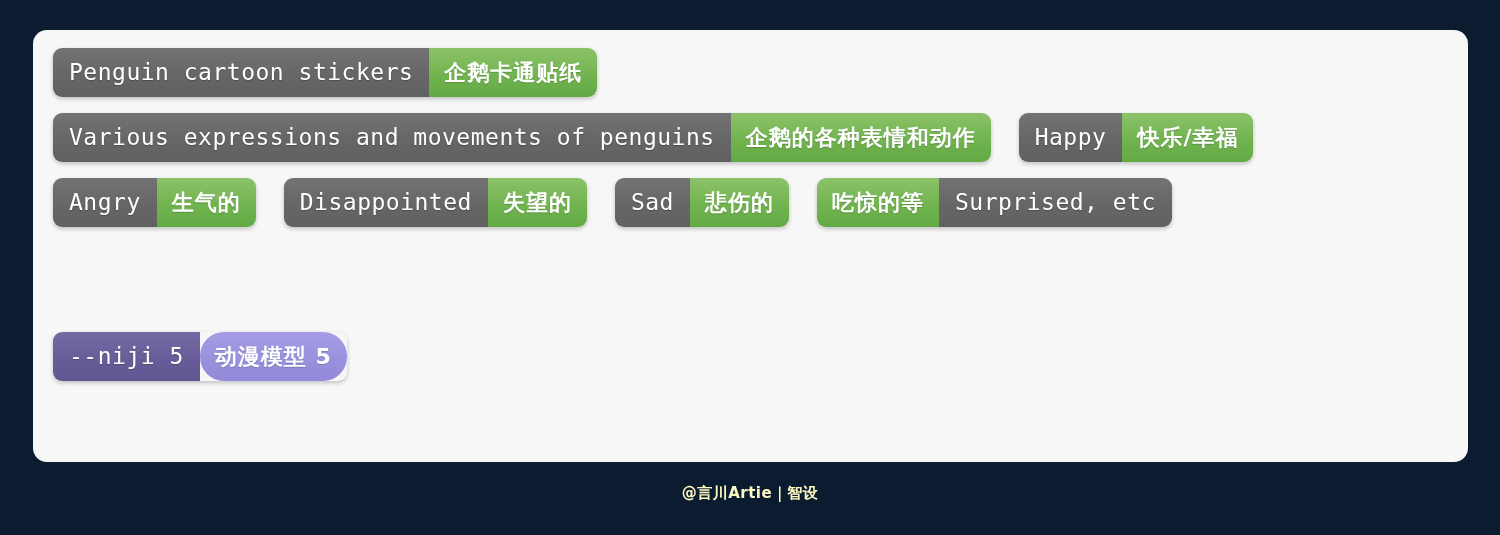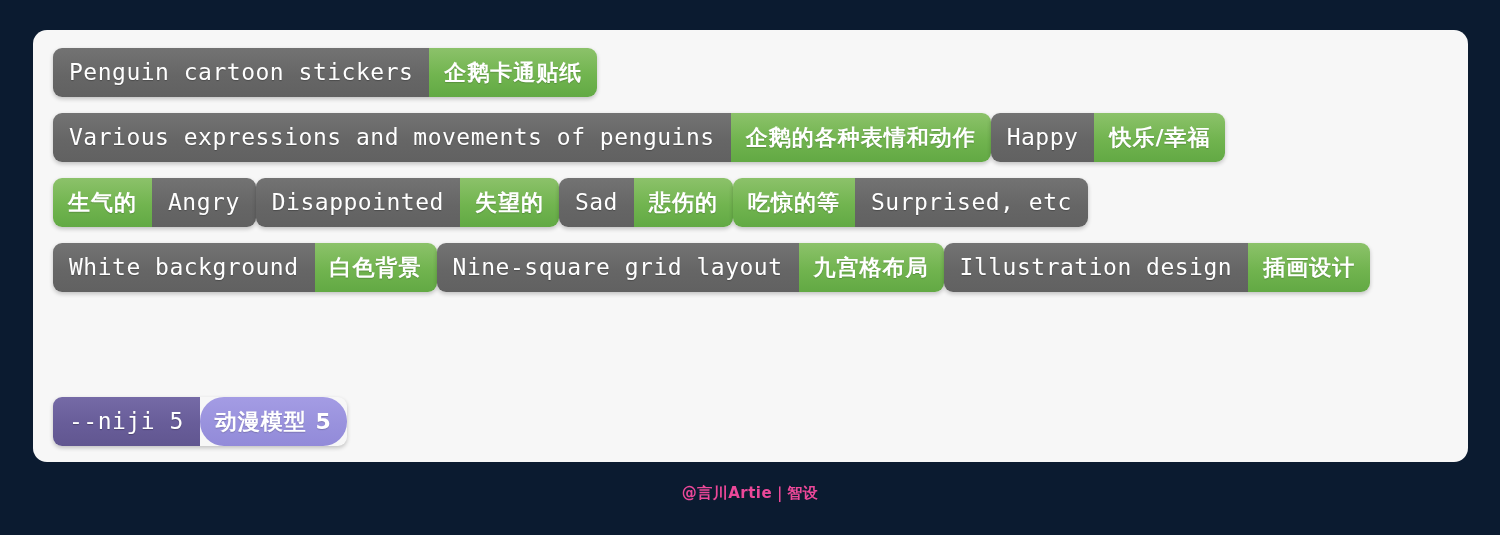--- a/index.html
+++ b/index.html
@@ -52,21 +52,21 @@
   
   .row.spaced-before { margin-top: 24px; }
 
   
   .tag {
     display: flex;
     flex-direction: row;
     align-items: stretch;
     border-radius: 9px;
     overflow: hidden;
-    margin-right: 0;
+    margin-right: 28px;
     box-shadow: 0 2px 4px rgba(0,0,0,0.22);
     height: 49px;
   }
   .tag:last-child { margin-right: 16px; }
 
   .seg {
     display: flex;
     align-items: center;
     justify-content: center;
     color: #ffffff;
@@ -108,21 +108,21 @@
   .tag .seg.en:only-child,
   .tag .seg.cn:only-child { border-radius: 9px; }
 
   
   #footer {
     position: absolute;
     left: 0;
     top: 484px;
     width: 1500px;
     text-align: center;
-    color: #ec4899;
+    color: #fef9c3;
     font-family: "DejaVu Sans", sans-serif;
     font-size: 15px;
     font-weight: bold;
     letter-spacing: 0.5px;
   }
 </style>
 </head>
 <body>
 
 <div id="stage">
@@ -140,48 +140,34 @@
             <span class="seg en">Various expressions and movements of penguins</span>
             <span class="seg cn">企鹅的各种表情和动作</span>
           </div>
           <div class="tag">
             <span class="seg en">Happy</span>
             <span class="seg cn">快乐/幸福</span>
           </div>
         </div>
         <div class="row">
           <div class="tag">
+            <span class="seg en">Angry</span>
             <span class="seg cn">生气的</span>
-            <span class="seg en">Angry</span>
           </div>
           <div class="tag">
             <span class="seg en">Disappointed</span>
             <span class="seg cn">失望的</span>
           </div>
           <div class="tag">
             <span class="seg en">Sad</span>
             <span class="seg cn">悲伤的</span>
           </div>
           <div class="tag">
             <span class="seg cn">吃惊的等</span>
             <span class="seg en">Surprised, etc</span>
-          </div>
-        </div>
-        <div class="row">
-          <div class="tag">
-            <span class="seg en">White background</span>
-            <span class="seg cn">白色背景</span>
-          </div>
-          <div class="tag">
-            <span class="seg en">Nine-square grid layout</span>
-            <span class="seg cn">九宫格布局</span>
-          </div>
-          <div class="tag">
-            <span class="seg en">Illustration design</span>
-            <span class="seg cn">插画设计</span>
           </div>
         </div>
         <div class="row">
           <div class="tag">
           </div>
         </div>
         <div class="row spaced-before">
           <div class="tag param">
             <span class="seg en">--niji 5</span>
             <span class="seg cn">动漫模型 5</span>

